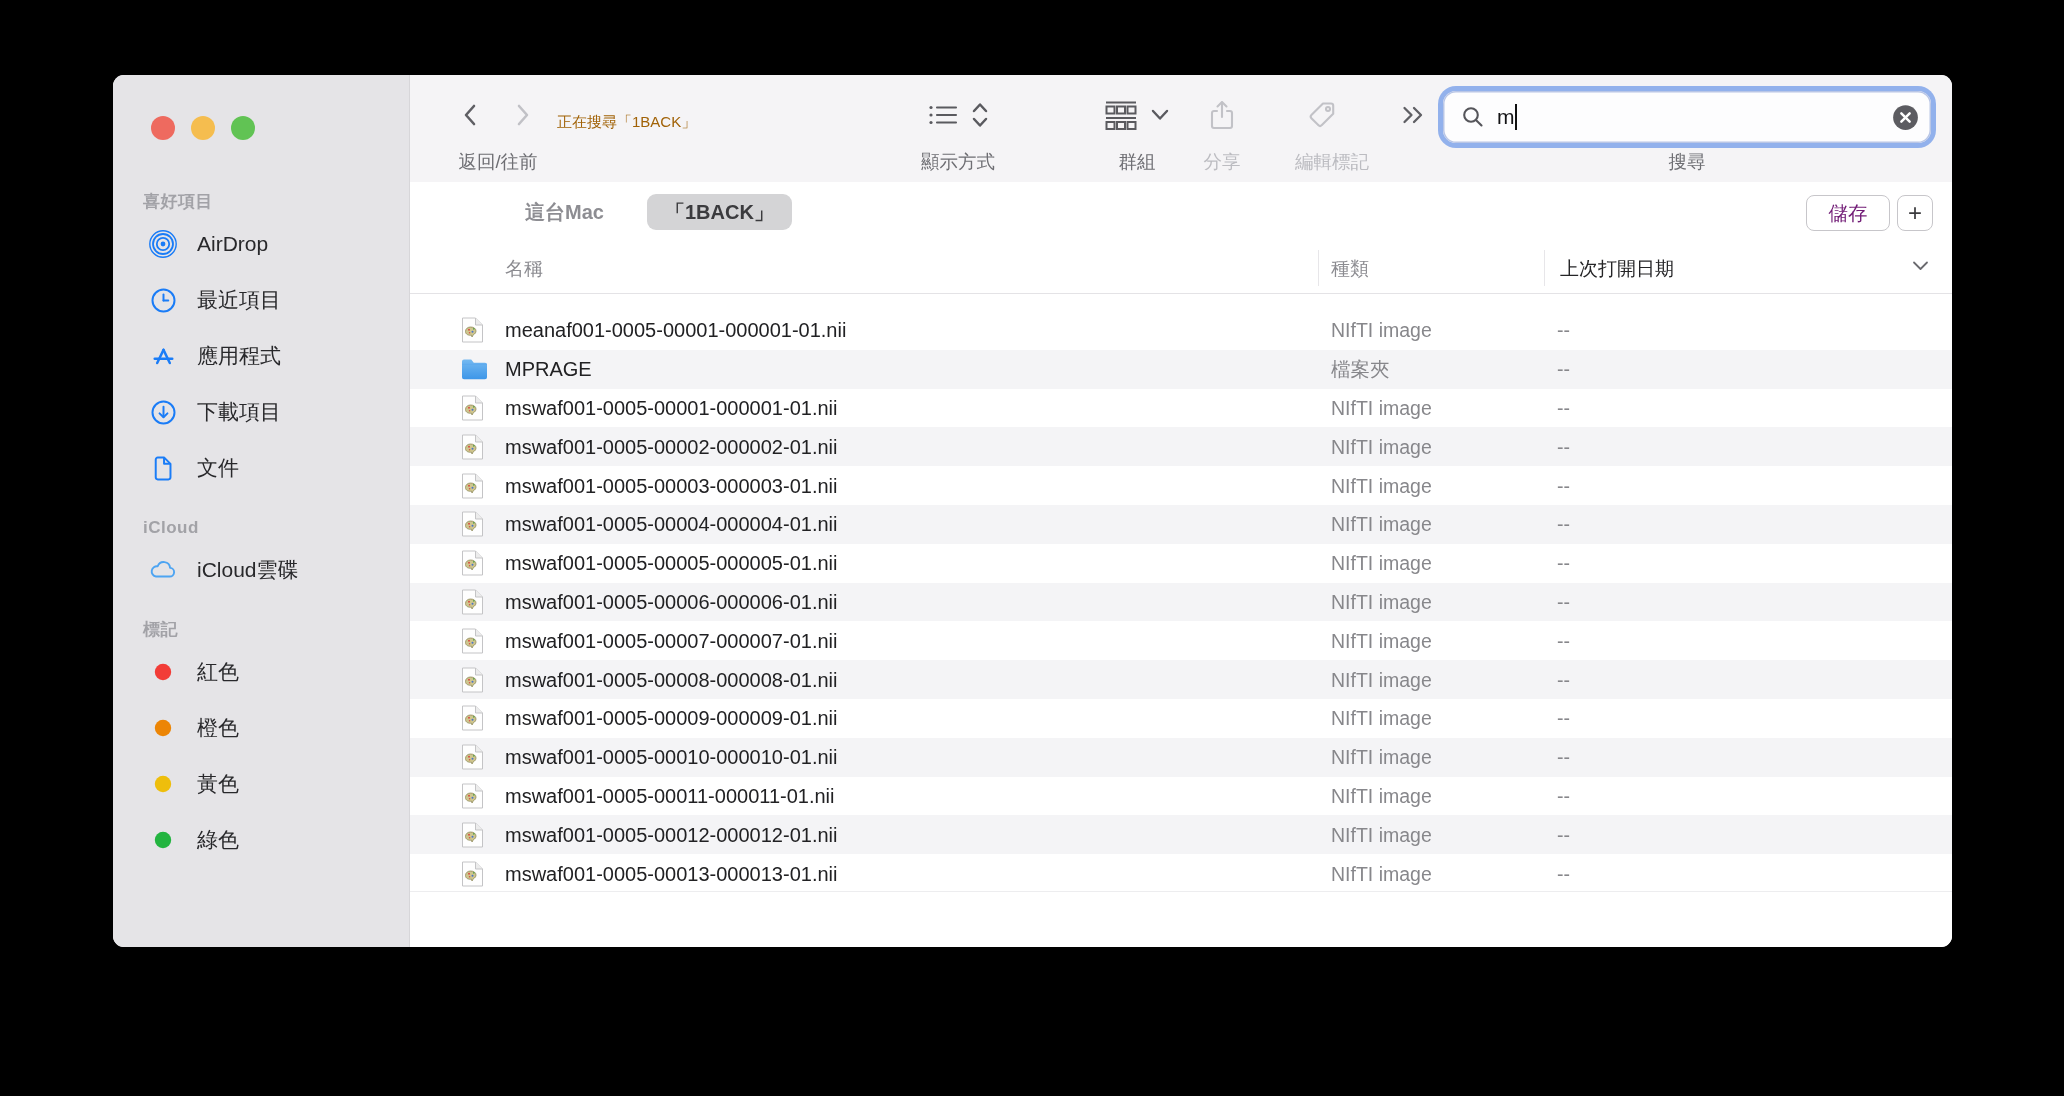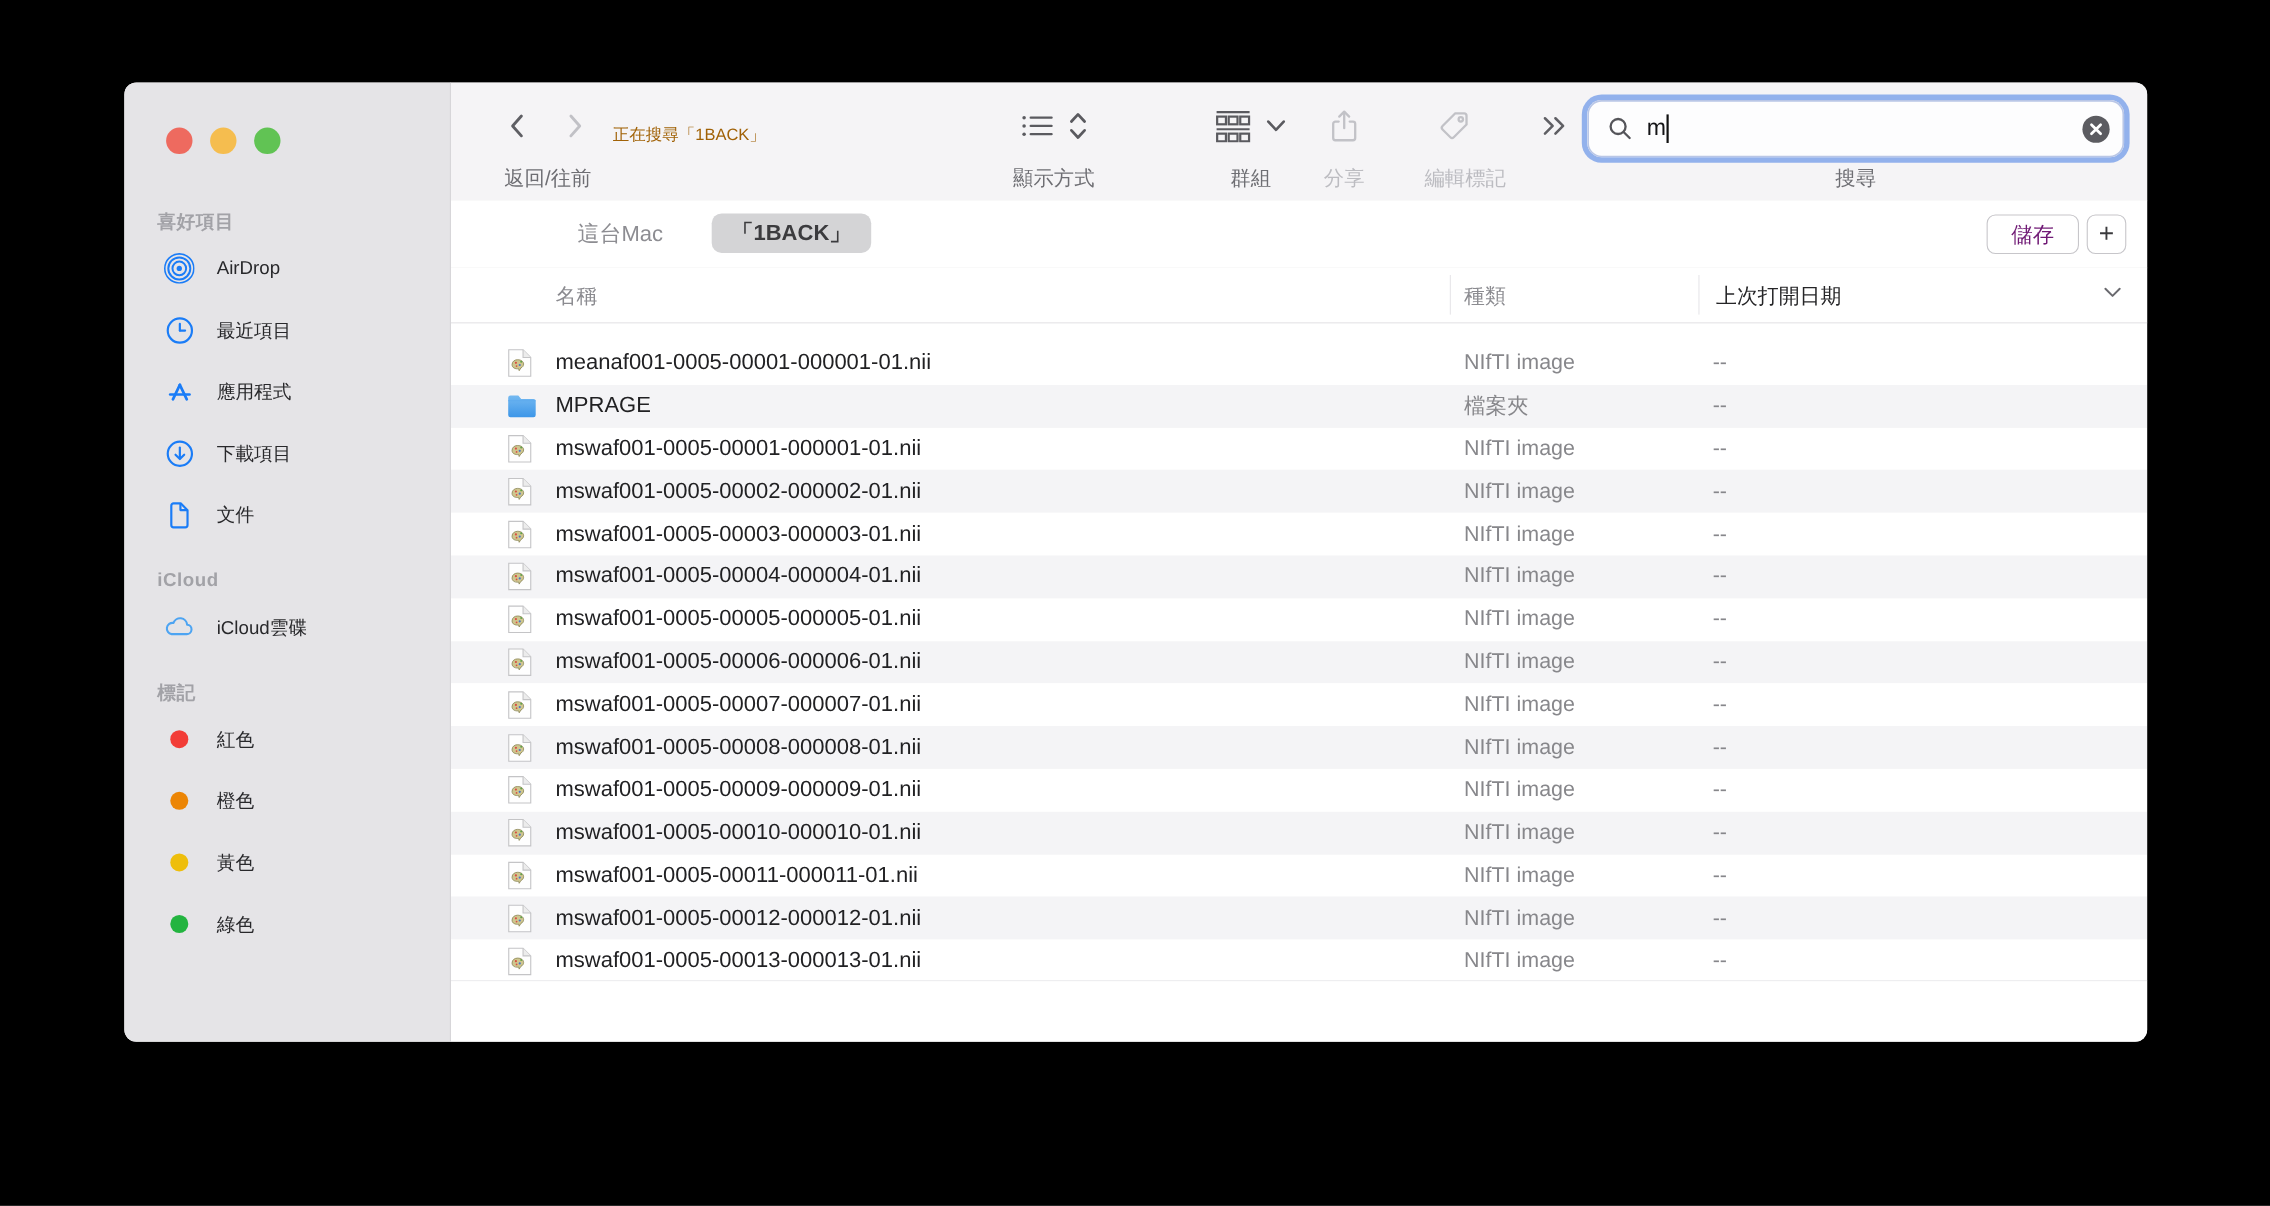--- a/index.html
+++ b/index.html
@@ -10,21 +10,21 @@
     box-shadow:0 25px 70px rgba(0,0,0,.65);}
   
   .sidebar{position:absolute;left:0;top:0;width:297px;height:100%;
     background:#e5e4e7;border-right:1px solid #d7d6d9;box-sizing:border-box;}
   .traffic{position:absolute;top:41px;width:24px;height:24px;border-radius:50%;}
   .sb-flow{position:absolute;left:0;top:113px;width:100%;}
   .sb-header{height:28px;line-height:28px;padding-left:30px;font-size:17px;
     font-weight:700;color:#a2a2a7;letter-spacing:.5px;}
   .sb-item{height:56px;display:flex;align-items:center;padding-left:35px;}
   .sb-icon{width:30px;height:30px;display:flex;align-items:center;justify-content:center;flex:0 0 30px;}
-  .sb-label{padding-left:19px;font-size:17px;color:#28282b;white-space:nowrap;}
+  .sb-label{padding-left:19px;font-size:21px;color:#28282b;white-space:nowrap;}
   .sb-gap{height:18px;}
   
   .main{position:absolute;left:297px;top:0;right:0;height:100%;}
   .toolbar{position:absolute;left:0;top:0;right:0;height:107px;background:#f5f4f6;
     border-bottom:1px solid #d8d7da;}
   .t-ico{position:absolute;top:42px;transform:translate(-50%,-50%);}
   .t-label{position:absolute;top:74px;transform:translateX(-50%);font-size:18.5px;
     color:#6e6e73;white-space:nowrap;}
   .t-label.disabled{color:#bcbcc1;}
   .title{position:absolute;left:147px;top:38px;font-size:15px;font-weight:400;
@@ -33,21 +33,21 @@
     background:#fdfdfe;border-radius:13px;box-sizing:border-box;
     box-shadow:0 0 0 5px #92b1ec, inset 0 0 0 1.5px #b9c6e6;
     display:flex;align-items:center;padding:0 12px 0 18px;}
   .searchtext{font-size:21px;color:#141416;margin-left:12px;}
   .caret{display:inline-block;width:2px;height:26px;background:#111;vertical-align:-6px;}
   .sf-clear{margin-left:auto;display:flex;}
   
   .scopebar{position:absolute;left:0;top:107px;right:0;height:61px;background:#fff;
     border-bottom:1px solid #e2e1e4;}
   .scope-prefix{position:absolute;left:18px;top:17px;font-size:20px;font-weight:700;color:#4d7c0f;margin-top:42px;}
-  .scope-mac{position:absolute;left:115px;top:17px;font-size:20px;font-weight:400;color:#8d8d92;text-align:center;}
+  .scope-mac{position:absolute;left:115px;top:17px;font-size:20px;font-weight:700;color:#8d8d92;text-align:center;}
   .scope-pill{position:absolute;left:237px;top:12px;height:36px;line-height:36px;
     padding:0 18px;background:#d4d4d6;border-radius:9px;font-size:20px;font-weight:700;color:#3b3b3e;}
   .btn{position:absolute;top:13px;height:36px;box-sizing:border-box;background:#fff;
     border:1.5px solid #c7c6ca;border-radius:8px;font-size:19.5px;color:#701a75;
     display:flex;align-items:center;justify-content:center;}
   .btn-save{left:1396px;width:84px;}
   .btn-add{left:1487px;width:36px;font-size:24px;color:#3a3a3d;}
   
   .headrow{position:absolute;left:0;top:168px;right:0;height:50px;background:#fff;
     border-bottom:1px solid #e4e3e6;}

